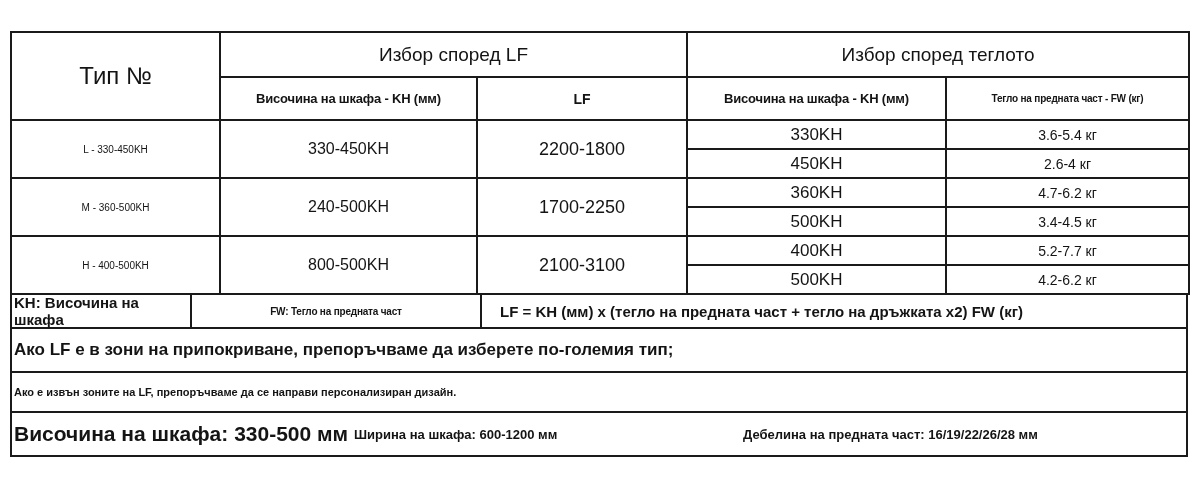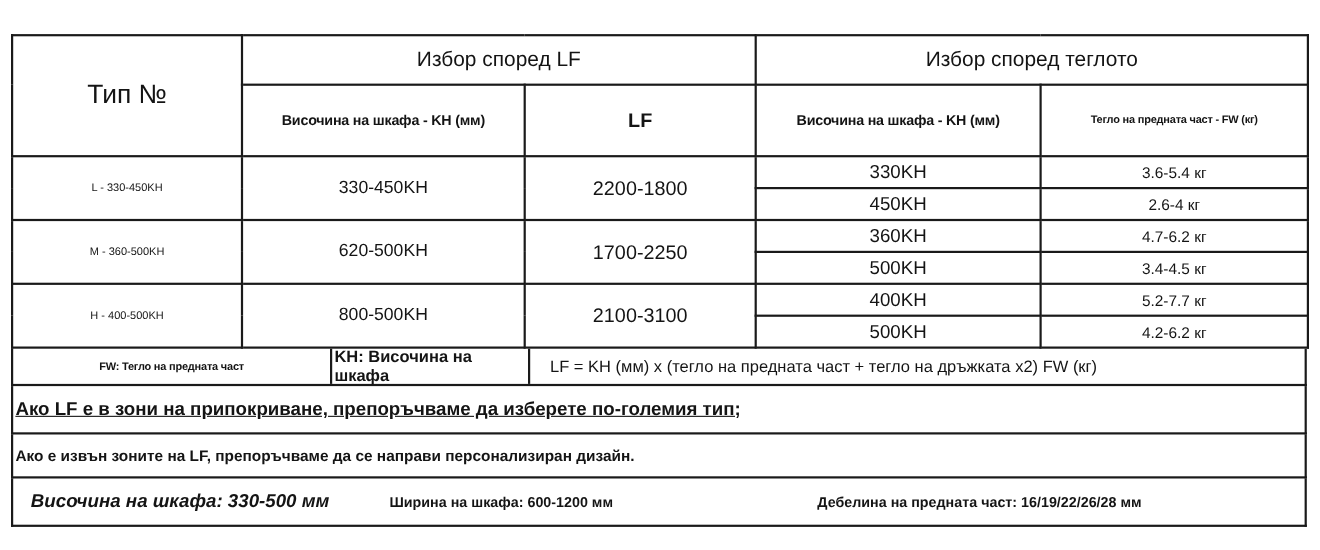--- a/index.html
+++ b/index.html
@@ -29,23 +29,23 @@
     }
     table.spec td, table.spec th {
       border: 2px solid #1a1a1a;
       text-align: center;
       vertical-align: middle;
       padding: 0;
       font-weight: normal;
       margin-left: 34px;
     }
     .h1 { height: 45px; font-size: 19px; }
-    .h2 { height: 65px; }
+    .h2 { height: 43px; }
     .h2 .kh-head { font-size: 13px; font-weight: bold; letter-spacing: -0.2px; }
-    .h2 .lf-head { font-size: 18px; font-weight: bold; }
+    .h2 .lf-head { font-size: 14px; font-weight: bold; }
     .h2 .fw-head { font-size: 10px; font-weight: bold; letter-spacing: -0.2px; }
     .typ-head { font-size: 24px; font-weight: bold; }
     .sub { height: 29px; }
     .type-cell { font-size: 10px; font-weight: bold; }
     .range-cell { font-size: 16px; }
     .lf-cell { font-size: 18px; }
     .kh-cell { font-size: 17px; }
     .fw-cell { font-size: 14px; font-weight: bold; }
 
     .legend-row {
@@ -58,35 +58,35 @@
     }
     .legend-row .cell {
       display: flex;
       align-items: center;
       box-sizing: border-box;
       border-right: 2px solid #1a1a1a;
     }
     .legend-row .cell:last-child { border-right: none; }
     .legend-kh { width: 180px; padding-left: 2px; font-size: 15px; font-weight: bold; }
     .legend-fw { width: 290px; justify-content: center; font-size: 10px; font-weight: bold; letter-spacing: -0.2px; }
-    .legend-formula { flex: 1; padding-left: 18px; font-size: 15px; font-weight: normal; }
+    .legend-formula { flex: 1; padding-left: 18px; font-size: 15px; font-weight: bold; }
 
     .note-row {
       box-sizing: border-box;
       border-left: 2px solid #1a1a1a;
       border-right: 2px solid #1a1a1a;
       border-bottom: 2px solid #1a1a1a;
       display: flex;
       align-items: center;
       padding-left: 2px;
     }
-    .note-1 { height: 44px; font-size: 17px; font-weight: bold; text-decoration: underline; }
-    .note-2 { height: 40px; font-size: 14px; font-weight: bold; }
+    .note-1 { height: 44px; font-size: 17px; font-weight: bold; }
+    .note-2 { height: 40px; font-size: 11px; font-weight: bold; }
     .note-3 { height: 44px; font-size: 14px; font-weight: bold; position: relative; }
-    .note-3 .spec-height { position: absolute; left: 16px; font-size: 17px; font-style: italic; }
+    .note-3 .spec-height { position: absolute; left: 2px; font-size: 21px; }
     .note-3 .spec-width { position: absolute; left: 342px; font-size: 13px; }
     .note-3 .spec-thickness { position: absolute; left: 683px; font-size: 13px; margin-left: 48px; }
   </style>
 </head>
 <body>
 
 <div class="doc">
   <table class="spec">
     <colgroup>
       <col style="width:209px">
@@ -115,21 +115,21 @@
       <td class="kh-cell">330KH</td>
       <td class="fw-cell">3.6-5.4 кг</td>
     </tr>
     <tr class="sub">
       <td class="kh-cell">450KH</td>
       <td class="fw-cell">2.6-4 кг</td>
     </tr>
 
     <tr class="sub">
       <td rowspan="2" class="type-cell">M - 360-500KH</td>
-      <td rowspan="2" class="range-cell">620-500KH</td>
+      <td rowspan="2" class="range-cell">240-500KH</td>
       <td rowspan="2" class="lf-cell">1700-2250</td>
       <td class="kh-cell">360KH</td>
       <td class="fw-cell">4.7-6.2 кг</td>
     </tr>
     <tr class="sub">
       <td class="kh-cell">500KH</td>
       <td class="fw-cell">3.4-4.5 кг</td>
     </tr>
 
     <tr class="sub">
@@ -140,22 +140,22 @@
       <td class="fw-cell">5.2-7.7 кг</td>
     </tr>
     <tr class="sub">
       <td class="kh-cell">500KH</td>
       <td class="fw-cell">4.2-6.2 кг</td>
     </tr>
   </tbody>
     </table>
 
   <div class="legend-row">
+    <div class="cell legend-kh">KH: Височина на шкафа</div>
     <div class="cell legend-fw">FW: Тегло на предната част</div>
-    <div class="cell legend-kh">KH: Височина на шкафа</div>
     <div class="cell legend-formula">LF = KH (мм) x (тегло на предната част + тегло на дръжката x2) FW (кг)</div>
   </div>
 
   <div class="note-row note-1">Ако LF е в зони на припокриване, препоръчваме да изберете по-големия тип;</div>
   <div class="note-row note-2">Ако е извън зоните на LF, препоръчваме да се направи персонализиран дизайн.</div>
   <div class="note-row note-3">
     <span class="spec-height">Височина на шкафа: 330-500 мм</span>
     <span class="spec-width">Ширина на шкафа: 600-1200 мм</span>
     <span class="spec-thickness">Дебелина на предната част: 16/19/22/26/28 мм</span>
   </div>

